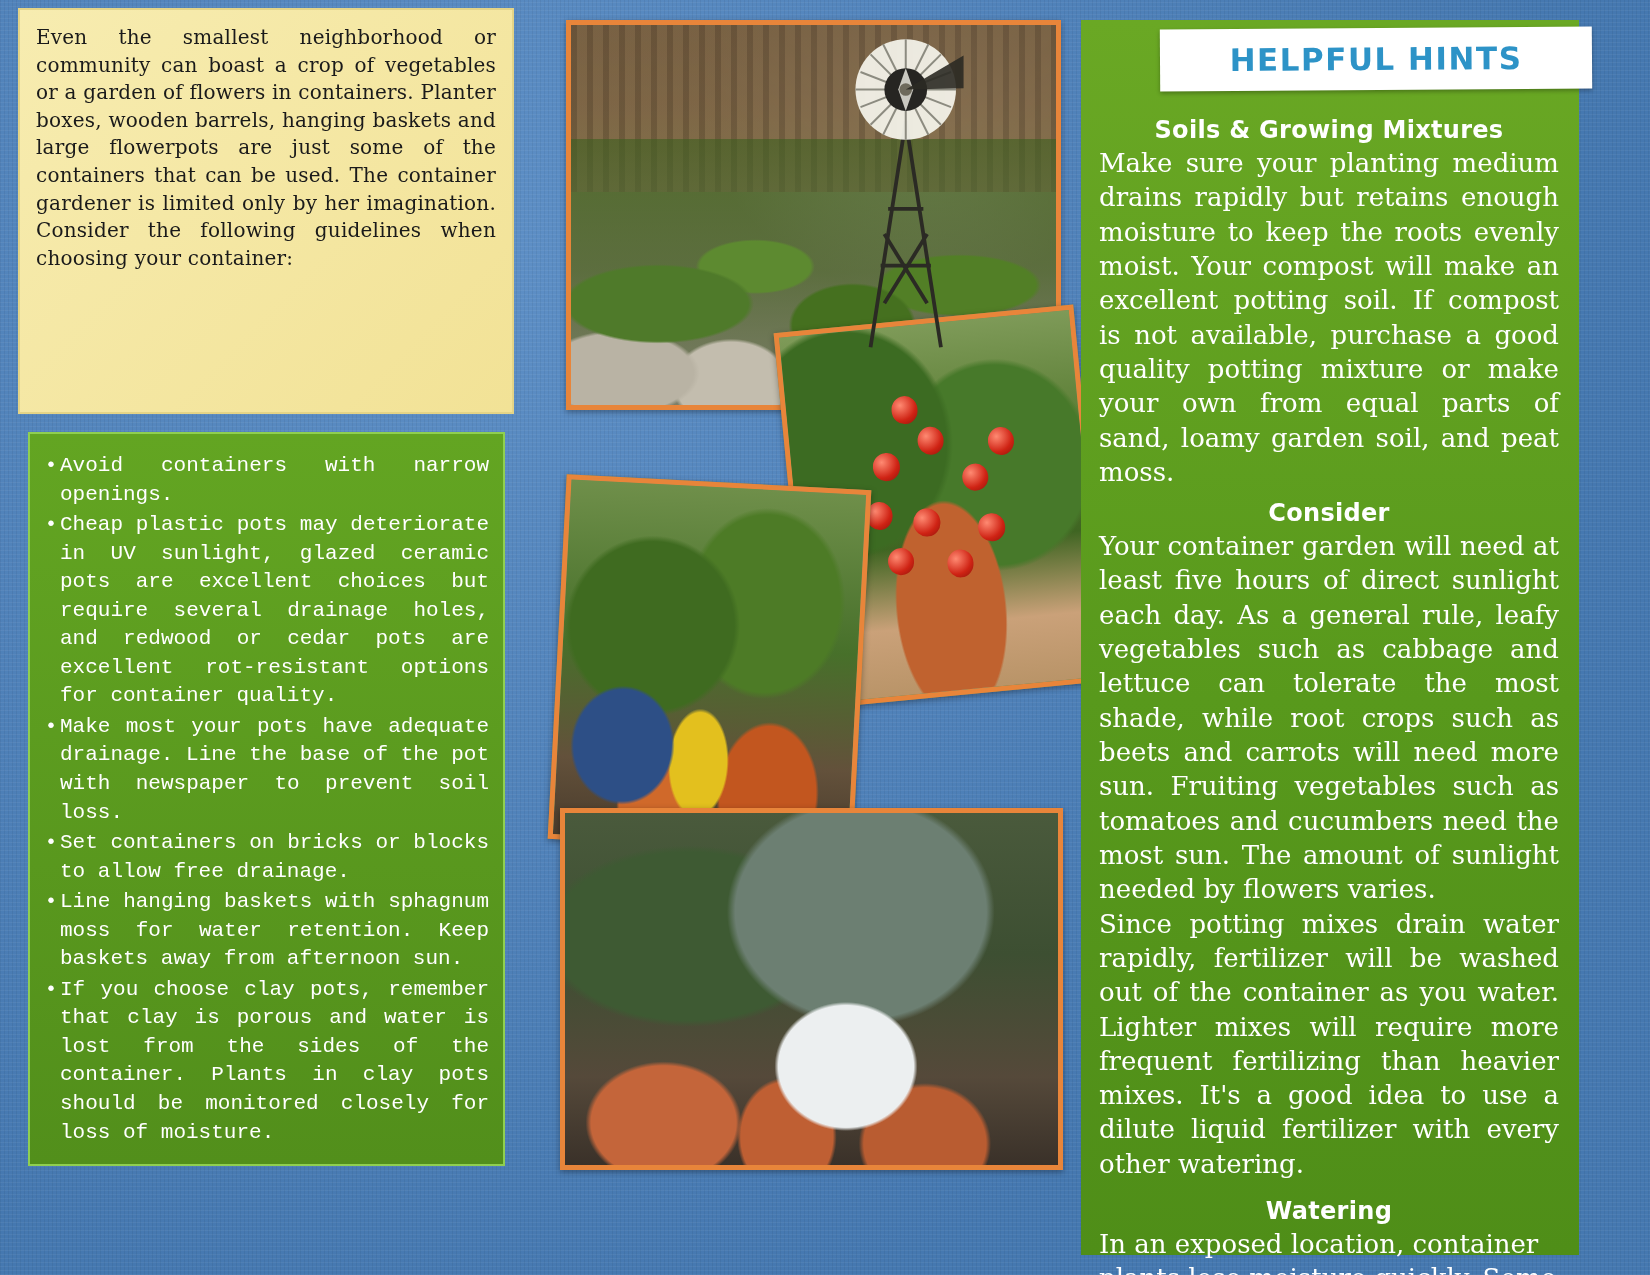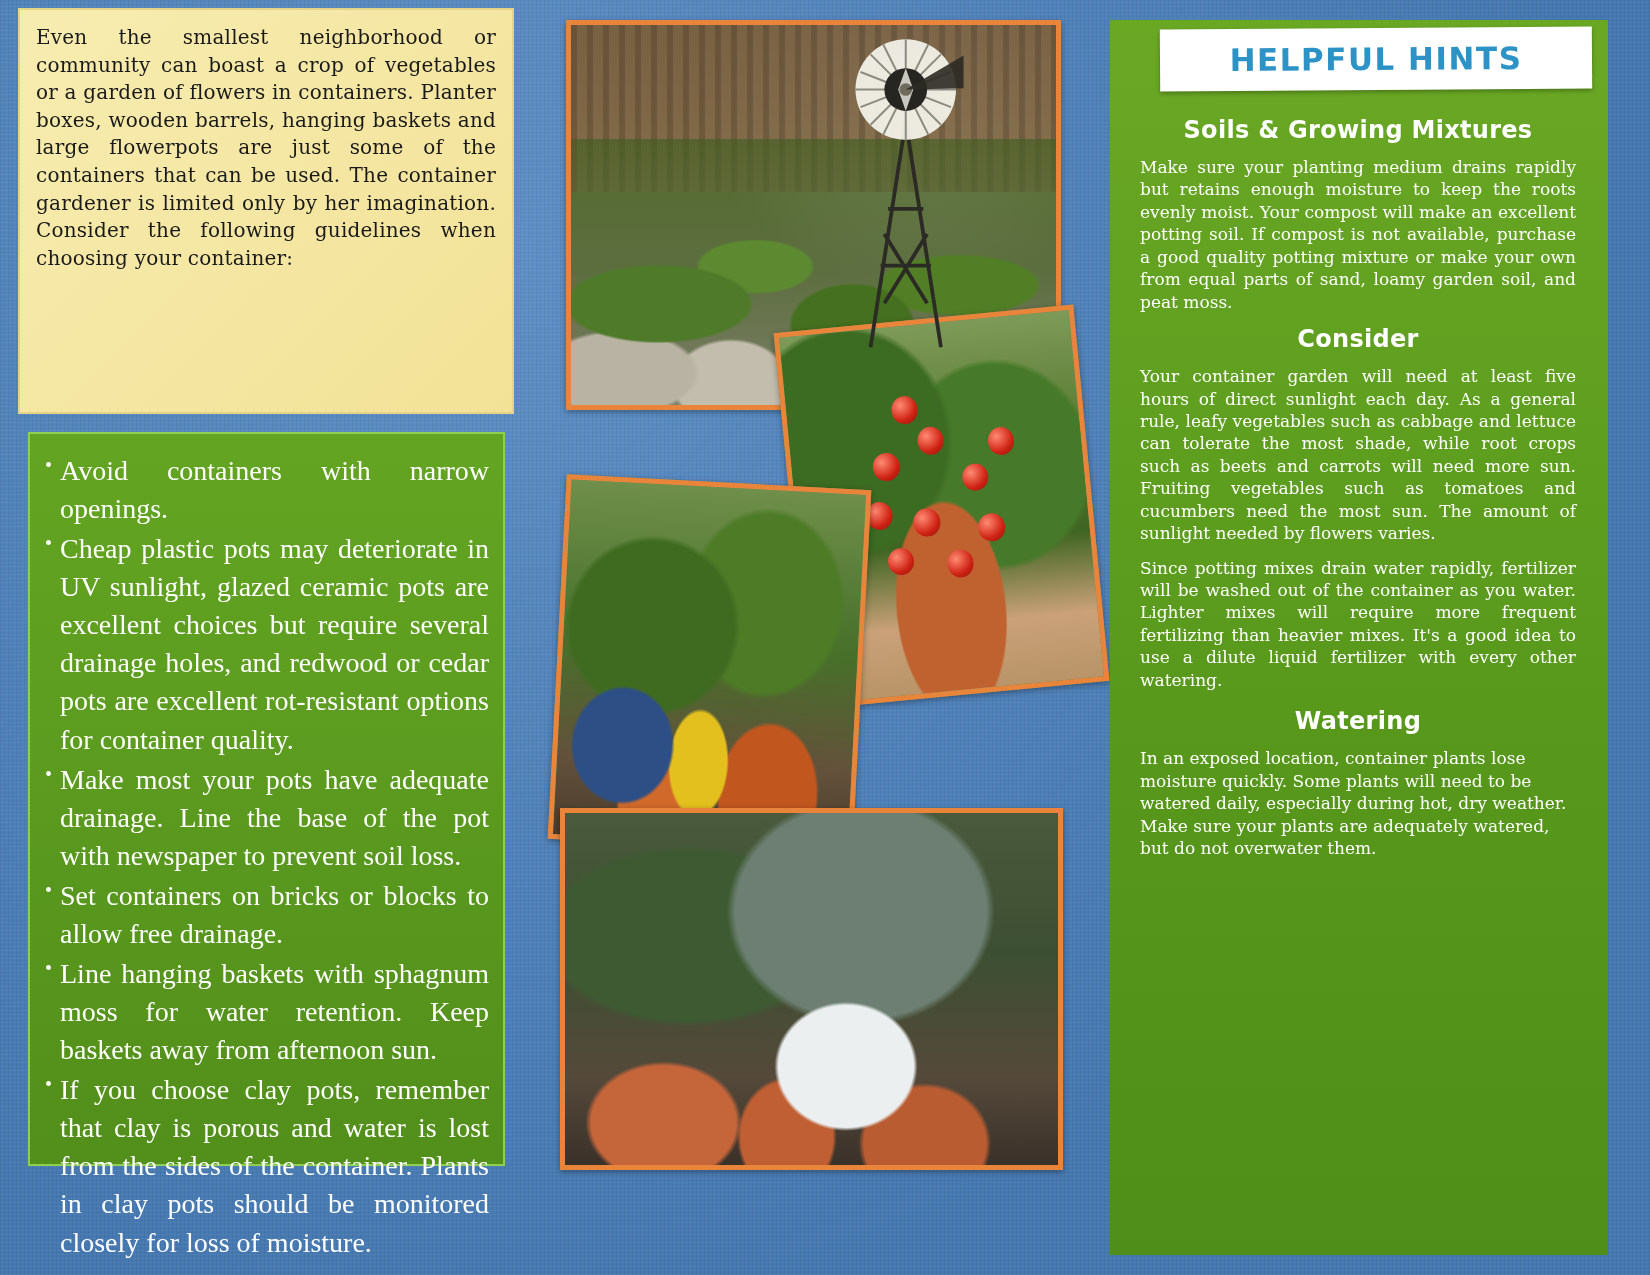--- a/index.html
+++ b/index.html
@@ -66,22 +66,22 @@
     padding: 18px 14px 10px 12px;
     color: #ffffff;
   }
   .bullets-box ul {
     margin: 0;
     padding: 0 0 0 18px;
     list-style: none;
   }
   .bullets-box li {
     position: relative;
-    font-family: Liberation Serif, serif;
-    font-size: 28px;
+    font-family: Liberation Mono, monospace;
+    font-size: 21px;
     line-height: 1.36;
     margin-bottom: 2px;
     text-align: justify;
     color: #ffffff;
   }
   .bullets-box li::before {
     content: "\2022";
     position: absolute;
     left: -15px;
     top: 0;
@@ -209,21 +209,21 @@
       radial-gradient(ellipse at 45% 92%, #bf5f33 0 12%, rgba(191,95,51,0) 13%),
       radial-gradient(ellipse at 73% 94%, #b95c31 0 12%, rgba(185,92,49,0) 13%),
       radial-gradient(ellipse at 60% 28%, #6c7f72 0 30%, rgba(108,127,114,0) 32%),
       radial-gradient(ellipse at 25% 35%, #3e5a33 0 26%, rgba(62,90,51,0) 28%),
       linear-gradient(180deg, #4a5a3c 0%, #3d4f32 40%, #55493a 75%, #3a3129 100%);
   }
 
   
   .hints-panel {
     position: absolute;
-    left: 1110px;
+    left: 1081px;
     top: 20px;
     width: 498px;
     height: 1235px;
     background: #5c9c1f;
     background-image: linear-gradient(180deg, #6aa824 0%, #58991c 55%, #4f8e18 100%);
     box-sizing: border-box;
     padding: 0 20px 8px 18px;
     color: #ffffff;
   }
   .hints-banner {
@@ -253,24 +253,24 @@
     font-family: "DejaVu Sans", sans-serif;
     font-weight: bold;
     font-size: 24px;
     text-align: center;
     color: #ffffff;
     margin: 10px 0 2px 0;
     letter-spacing: 0.3px;
   }
   .hint-text {
     font-family: "DejaVu Serif", serif;
-    font-size: 17px;
+    font-size: 26px;
     line-height: 1.32;
     text-align: justify;
-    margin: 12px;
+    margin: 0;
     color: #ffffff;
   }
   .hint-text.center {
     text-align: left;
   }
   .hint-block.watering .hint-title {
     margin-top: 16px;
   }
 </style>
 </head>

